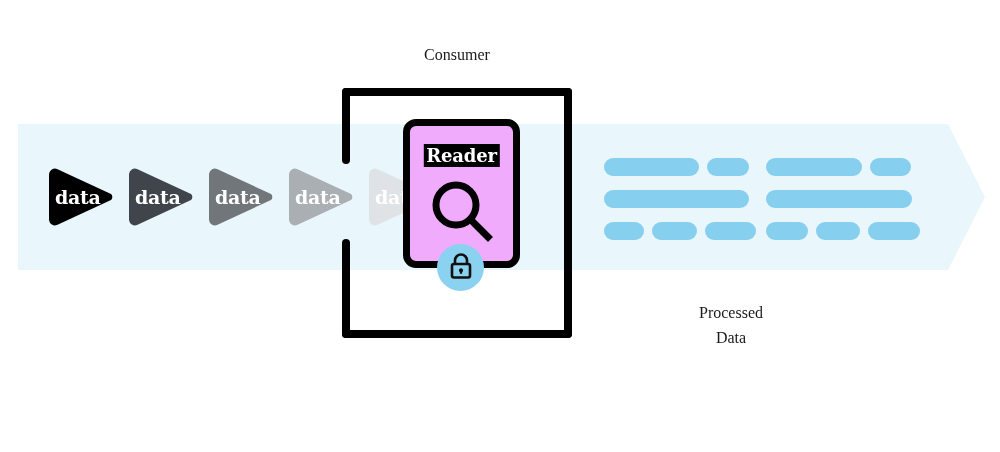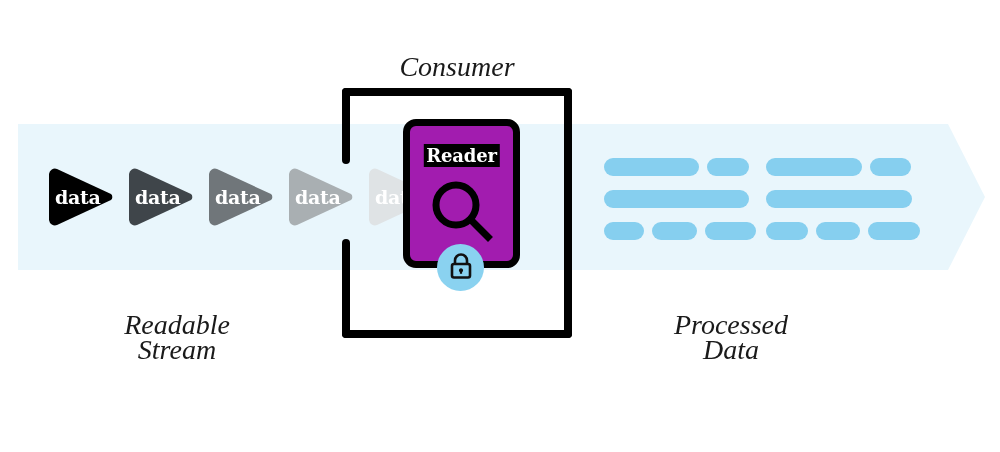--- a/index.html
+++ b/index.html
@@ -77,21 +77,21 @@
   .cb-left-a { left: 0;   top: 0;    width: 8px;   height: 76px;  border-radius: 4px; }
   .cb-left-b { left: 0;   top: 151px;width: 8px;   height: 99px;  border-radius: 4px; }
 
   
   .reader-card {
     position: absolute;
     left: 403px;
     top: 119px;
     width: 117px;
     height: 149px;
-    background: #a21caf;
+    background: #f0abfc;
     border: 7px solid #000000;
     border-radius: 13px;
     box-sizing: border-box;
     z-index: 3;
   }
   .reader-tag {
     position: absolute;
     left: 50%;
     transform: translateX(-50%);
     top: 18px;
@@ -134,27 +134,25 @@
     position: absolute;
     height: 18px;
     background: #86cfef;
     border-radius: 9px;
   }
 
   
   .caption {
     position: absolute;
     font-family: "Liberation Serif", serif;
-    font-style: italic;
-    font-size: 28px;
+    font-size: 16px;
     line-height: 25px;
     color: #1a1a1a;
     text-align: center;
     white-space: pre-line;
-    margin-top: 12px;
   }
   .cap-consumer { left: 352px; top: 42px;  width: 210px; }
   .cap-stream   { left: 77px;  top: 300px; width: 200px; }
   .cap-lock     { left: 385px; top: 302px; width: 150px; }
   .cap-proc     { left: 631px; top: 300px; width: 200px; }
 </style>
 </head>
 <body>
 
 <div id="canvas">
@@ -247,18 +245,16 @@
         </div>
         <div class="pd-row" style="top: 64px; left: 0px;">
           <div class="pd-bar" style="left: 0px; width: 42px;"></div>
           <div class="pd-bar" style="left: 50px; width: 44px;"></div>
           <div class="pd-bar" style="left: 102px; width: 52px;"></div>
         </div>
       </div>
     </div>
 
   <div class="caption cap-consumer">Consumer</div>
-  <div class="caption cap-stream">Readable
-Stream</div>
   <div class="caption cap-proc">Processed
 Data</div>
 
 </div>
 
 </body></html>

